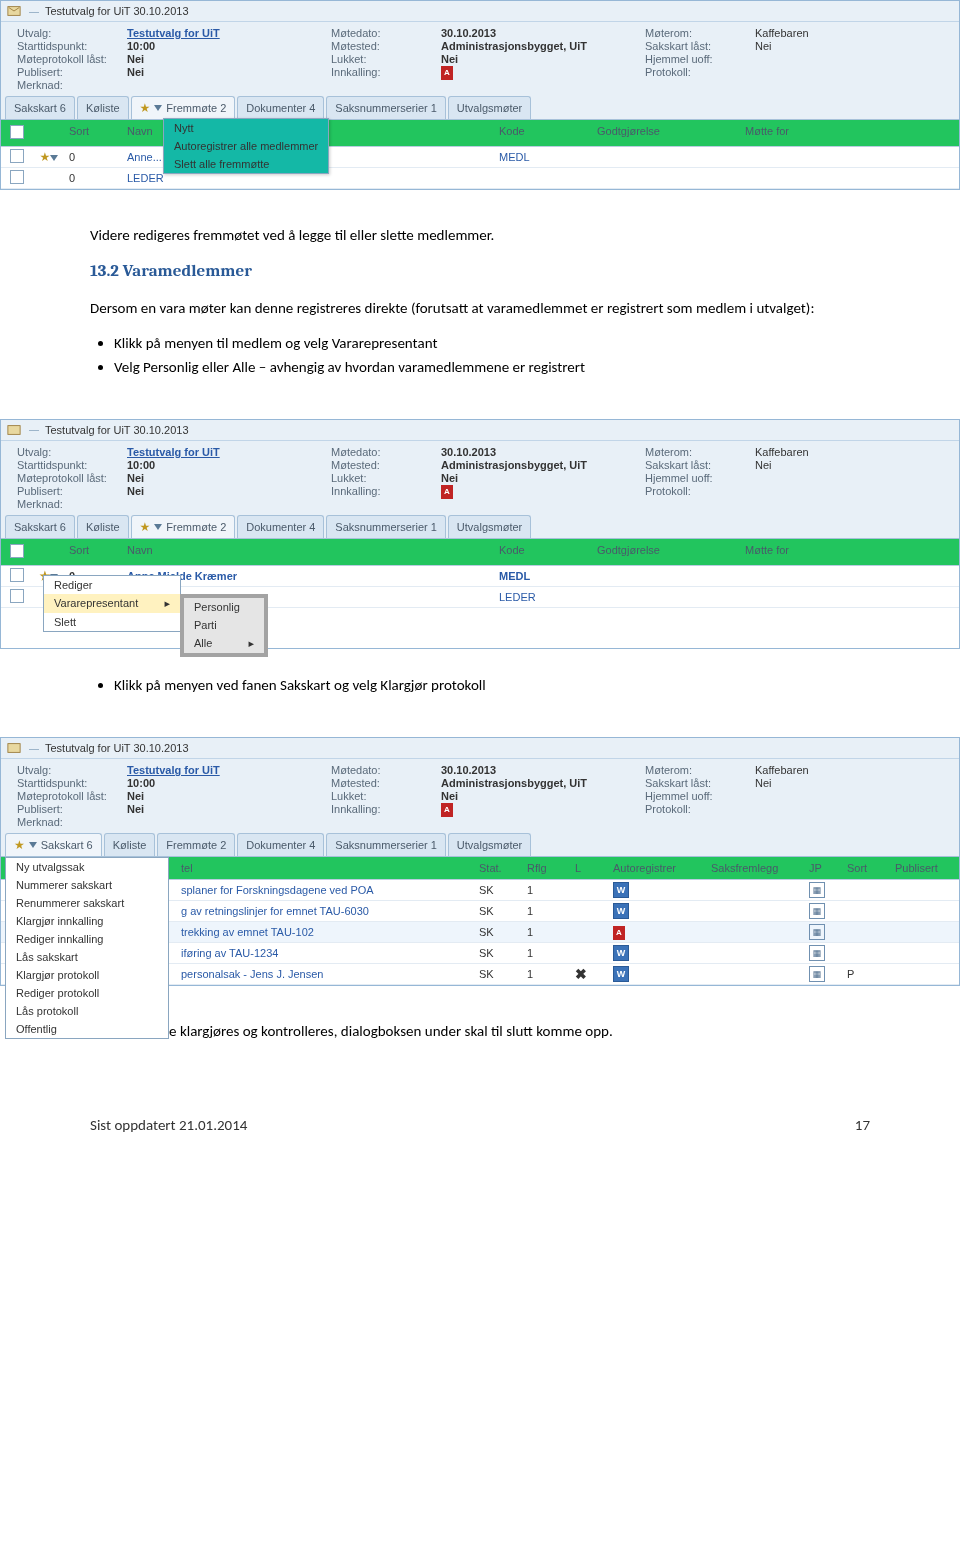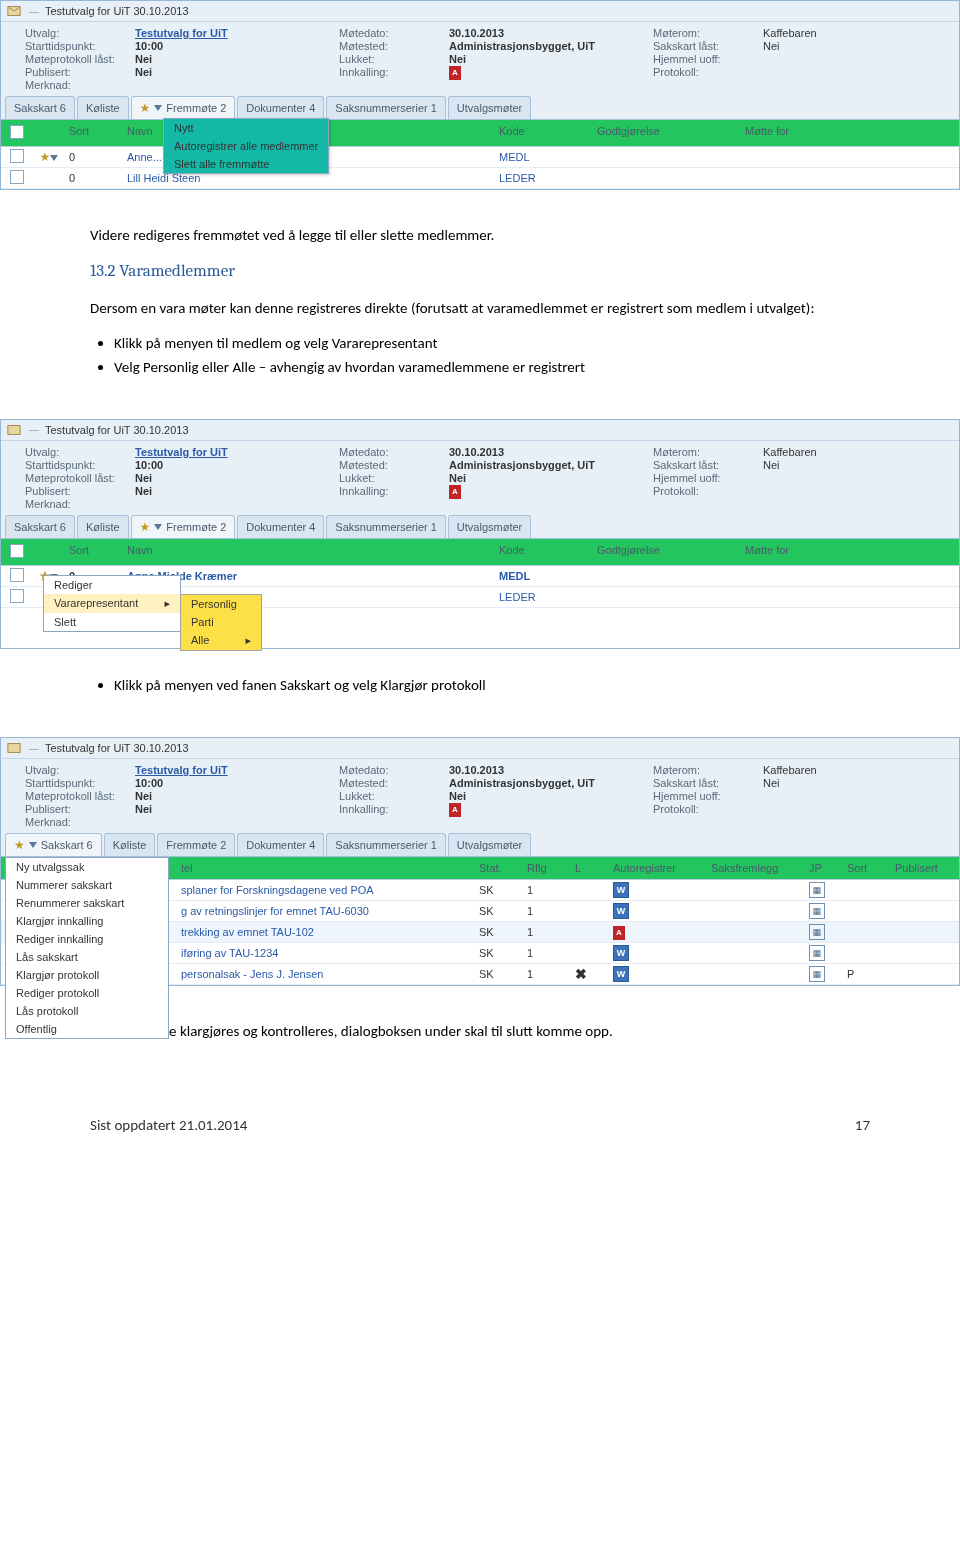--- a/index.html
+++ b/index.html
@@ -3,21 +3,21 @@
 <meta charset="utf-8">
 <style>
   body{margin:0;font-family:Verdana,Arial,sans-serif;font-size:11px;background:#fff;color:#333}
   .page{width:960px;margin:0 auto;padding:0}
   .app-window{border:1px solid #96b7d6;background:#e8f0f7;margin:0}
   .titlebar{display:flex;align-items:center;padding:3px 6px;background:#e8f0f7;border-bottom:1px solid #c1d5e8}
   .titlebar .icn{width:16px;height:14px;margin-right:6px;display:inline-flex}
   .titlebar .dash{color:#87a3bd;margin-right:6px;font-size:10px}
   .meta{display:flex;padding:4px 8px 2px 8px;font-size:11px;color:#5a6a7a}
   .meta-col{flex:1}
-  .meta-row{display:flex;margin:1px 16px}
+  .meta-row{display:flex;margin:1px 8px}
   .meta-label{color:#5a6a7a;min-width:110px}
   .meta-val{color:#333;font-weight:bold}
   .meta-val.link{color:#2a5aa7;text-decoration:underline;font-weight:bold}
   .pdf-icon{width:12px;height:14px;display:inline-block;background:#c02424;color:#fff;font-size:8px;text-align:center;line-height:14px;font-weight:bold}
   .tabs{display:flex;background:#e8f0f7;padding:2px 5px 0 4px;border-bottom:1px solid #a7c1d9;position:relative}
   .tab{padding:4px 8px;border:1px solid #a7c1d9;border-bottom:none;background:#d9e6f2;margin-right:2px;border-radius:3px 3px 0 0;display:flex;align-items:center;gap:4px;cursor:pointer;font-size:11px;color:#4a5a6a}
   .tab.active{background:#f0f5fa}
   .grid{background:#fff}
   .ghead{display:flex;background:#22c55e;border-bottom:1px solid #b9cde0;font-size:11px;color:#4a5a6a;padding:3px 0}
   .ghead>div,.grow>div{padding:2px 4px}
@@ -29,21 +29,21 @@
   .gc-godt{width:140px}
   .gc-motte{width:210px}
   .grow{display:flex;border-bottom:1px solid #e3ebf3;align-items:center;font-size:11px}
   .grow.bold{font-weight:bold}
   .ck{width:12px;height:12px;border:1px solid #8aa6c0;background:#fff;display:inline-block}
   .menu-drop{position:absolute;left:162px;top:24px;background:#14b8a6;border:1px solid #8aa6c0;box-shadow:1px 1px 3px rgba(0,0,0,0.2);z-index:10;font-size:11px}
   .menu-drop div{padding:3px 10px;cursor:pointer;white-space:nowrap}
   .context-menu{position:absolute;left:42px;top:126px;background:#fff;border:1px solid #8aa6c0;z-index:10;font-size:11px;width:136px}
   .context-menu .mi{padding:3px 10px;cursor:pointer;display:flex;justify-content:space-between}
   .context-menu .mi:hover,.context-menu .mi.active{background:#fff2c0}
-  .submenu{position:absolute;left:136px;top:0;background:#fde047;border:1px solid #a3a3a3;width:80px}
+  .submenu{position:absolute;left:136px;top:0;background:#e5e5e5;border:4px solid #a3a3a3;width:80px}
   .submenu .mi{padding:3px 10px}
   .rel{position:relative}
   .doc-text{font-family:Calibri,Arial,sans-serif;font-size:15px;color:#000;padding:20px 90px;line-height:1.35}
   h2{font-family:Cambria,Georgia,serif;font-size:20px;color:#2a5a97;font-weight:bold;margin:18px 0 4px 0}
   ul.bul{margin:6px 0 22px 0;padding-left:24px}
   ul.bul li{margin:3px 0;font-size:15px}
   .tri{width:0;height:0;border-left:4px solid transparent;border-right:4px solid transparent;border-top:6px solid #5a7a96;display:inline-block}
   .star{color:#c09820;font-size:12px}
   .sakskart-menu{position:absolute;left:4px;top:126px;background:#fff;border:1px solid #8aa6c0;z-index:10;font-size:11px;width:162px}
   .sakskart-menu div{padding:3px 10px;cursor:pointer}
@@ -178,31 +178,30 @@
       <div class="gc-sort">0</div>
       <div class="gc-navn" style="color:#2a5aa7">Anne...</div>
       <div class="gc-kode" style="color:#2a5aa7">MEDL</div>
       <div class="gc-godt"></div>
           <div class="gc-motte"></div>
     </div>
     <div class="grow">
       <div class="gc-ck"><span class="ck"></span></div>
       <div class="gc-m"></div>
       <div class="gc-sort">0</div>
-      <div class="gc-navn" style="color:#2a5aa7">Lill Heidi Steen</div>
       <div class="gc-kode" style="color:#2a5aa7">LEDER</div>
       <div class="gc-godt"></div>
           <div class="gc-motte"></div>
     </div>
   </div>
 </div>
 
 <div class="doc-text">
   <p>Videre redigeres fremmøtet ved å legge til eller slette medlemmer.</p>
-  <div style="font-family:Cambria,Georgia,serif;font-size:17px;color:#2a5a97;font-weight:normal">13.2 Varamedlemmer</div>
+  <div style="font-family:Cambria,Georgia,serif;font-size:17px;color:#2a5a97;font-weight:bold">13.2 Varamedlemmer</div>
   <p>Dersom en vara møter kan denne registreres direkte (forutsatt at varamedlemmet er registrert som medlem i utvalget):</p>
   <ul class="bul">
     <li>Klikk på menyen til medlem og velg Vararepresentant</li>
     <li>Velg Personlig eller Alle – avhengig av hvordan varamedlemmene er registrert</li>
   </ul>
 </div>
 
 <div class="app-window">
   <div class="titlebar">
         <span class="icn">

